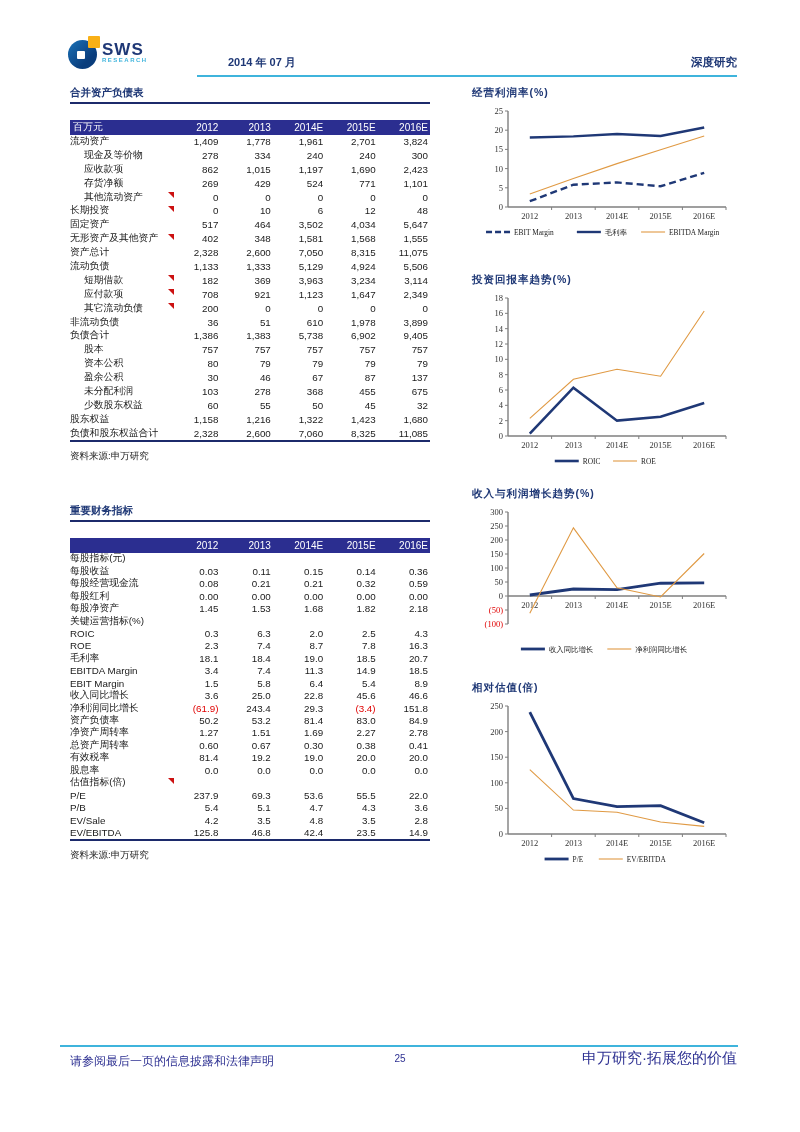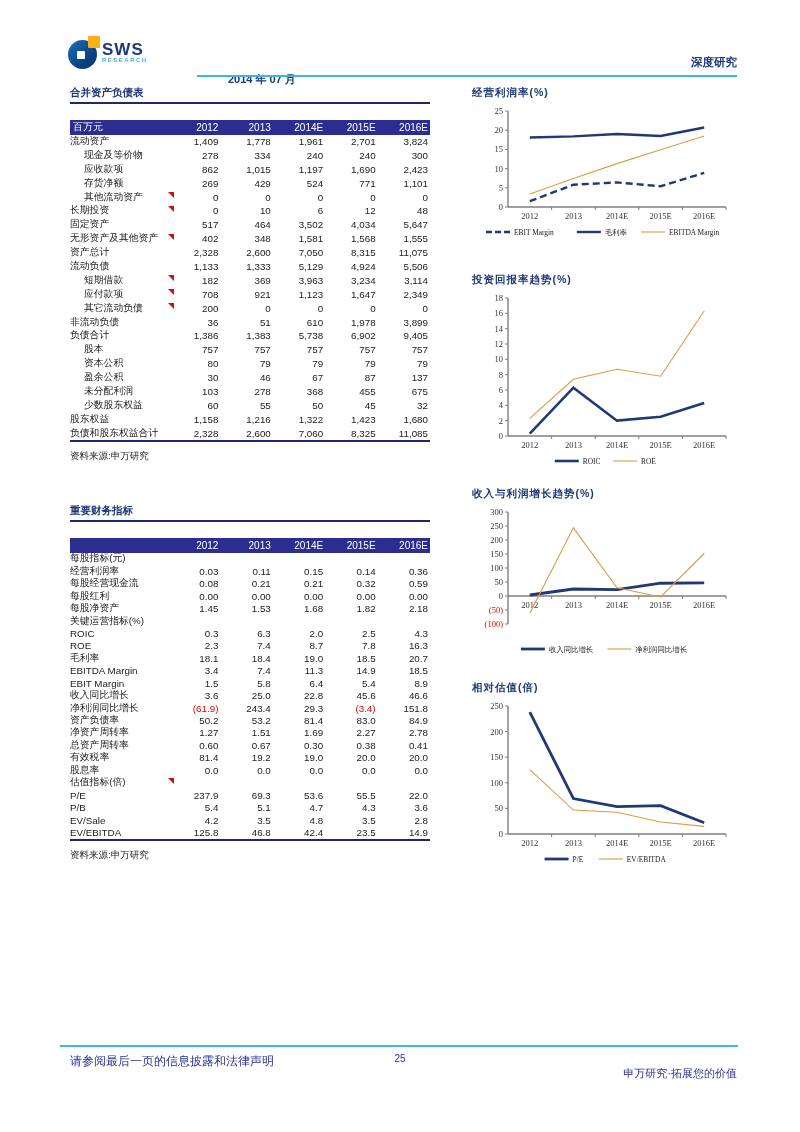--- a/index.html
+++ b/index.html
@@ -9,21 +9,21 @@
   #header{position:absolute;top:0;left:0;width:800px;height:86px;}
   .logo{position:absolute;left:68px;top:36px;display:flex;align-items:flex-start;}
   .logo-mark{position:relative;width:34px;height:34px;}
   .logo-circle{position:absolute;left:0;top:4px;width:29px;height:29px;border-radius:50%;
     background:linear-gradient(135deg,#1a72b8 0%,#0a3d7c 70%);}
   .logo-notch{position:absolute;left:9px;top:15px;width:8px;height:8px;background:#fff;border-radius:1px;}
   .logo-square{position:absolute;left:20px;top:0px;width:12px;height:12px;background:#f9b016;border-radius:1px;}
   .logo-text{padding-top:6px;}
   .logo-sws{font-size:17px;font-weight:bold;color:#1f3876;letter-spacing:1px;line-height:15px;}
   .logo-sub{font-size:6px;color:#3fb4dc;letter-spacing:1.5px;font-weight:bold;}
-  .hdr-date{position:absolute;left:228px;top:72px;font-size:11px;font-weight:bold;color:#1f3876;}
+  .hdr-date{position:absolute;left:228px;top:55px;font-size:11px;font-weight:bold;color:#1f3876;}
   .hdr-doctype{position:absolute;right:63px;top:55px;font-size:11.5px;font-weight:bold;color:#1f3876;}
   .hdr-rule{position:absolute;left:197px;top:75px;width:540px;height:2px;background:#3fb4dc;}
 
   
   #content{position:absolute;top:86px;left:70px;width:668px;display:flex;align-items:flex-start;}
   .left-col{width:360px;flex:none;}
   .right-col{margin-left:42px;width:266px;flex:none;}
 
   
   .section-title{font-size:10.5px;font-weight:bold;color:#1f3876;padding-bottom:2px;
@@ -48,21 +48,21 @@
   .chart-title{font-size:10.5px;font-weight:bold;color:#1f3876;letter-spacing:1px;margin:0 0 5px 0;}
   .chart{margin-bottom:0;}
   .c-mb1{margin-bottom:24px;} .c-mb2{margin-bottom:9px;} .c-mb3{margin-bottom:15px;}
   svg text{font-family:"Liberation Serif",serif;}
 
   
   #footer{position:absolute;left:0;top:1045px;width:800px;}
   .ftr-rule{position:absolute;left:60px;top:0;width:678px;height:1.5px;background:#3fb4dc;}
   .ftr-left{position:absolute;left:70px;top:8px;font-size:12px;color:#2e3192;}
   .ftr-page{position:absolute;left:0;top:8px;width:800px;text-align:center;font-size:10px;color:#2e3192;}
-  .ftr-right{position:absolute;right:63px;top:21px;font-size:11px;color:#2e3192;}
+  .ftr-right{position:absolute;right:63px;top:4px;font-size:15px;color:#2e3192;}
 </style>
 </head>
 <body>
 
 <div id="header">
   <div class="logo">
     <div class="logo-mark">
       <div class="logo-circle"></div>
       <div class="logo-square"></div>
       <div class="logo-notch"></div>
@@ -288,21 +288,21 @@
           </div>
           <div class="trow">
             <span class="lbl">每股指标(元)</span>
             <span class="num"></span>
             <span class="num"></span>
             <span class="num"></span>
             <span class="num"></span>
             <span class="num"></span>
           </div>
           <div class="trow">
-            <span class="lbl">经营利润率</span>
+            <span class="lbl">每股收益</span>
             <span class="num">0.03</span>
             <span class="num">0.11</span>
             <span class="num">0.15</span>
             <span class="num">0.14</span>
             <span class="num">0.36</span>
           </div>
           <div class="trow">
             <span class="lbl">每股经营现金流</span>
             <span class="num">0.08</span>
             <span class="num">0.21</span>

